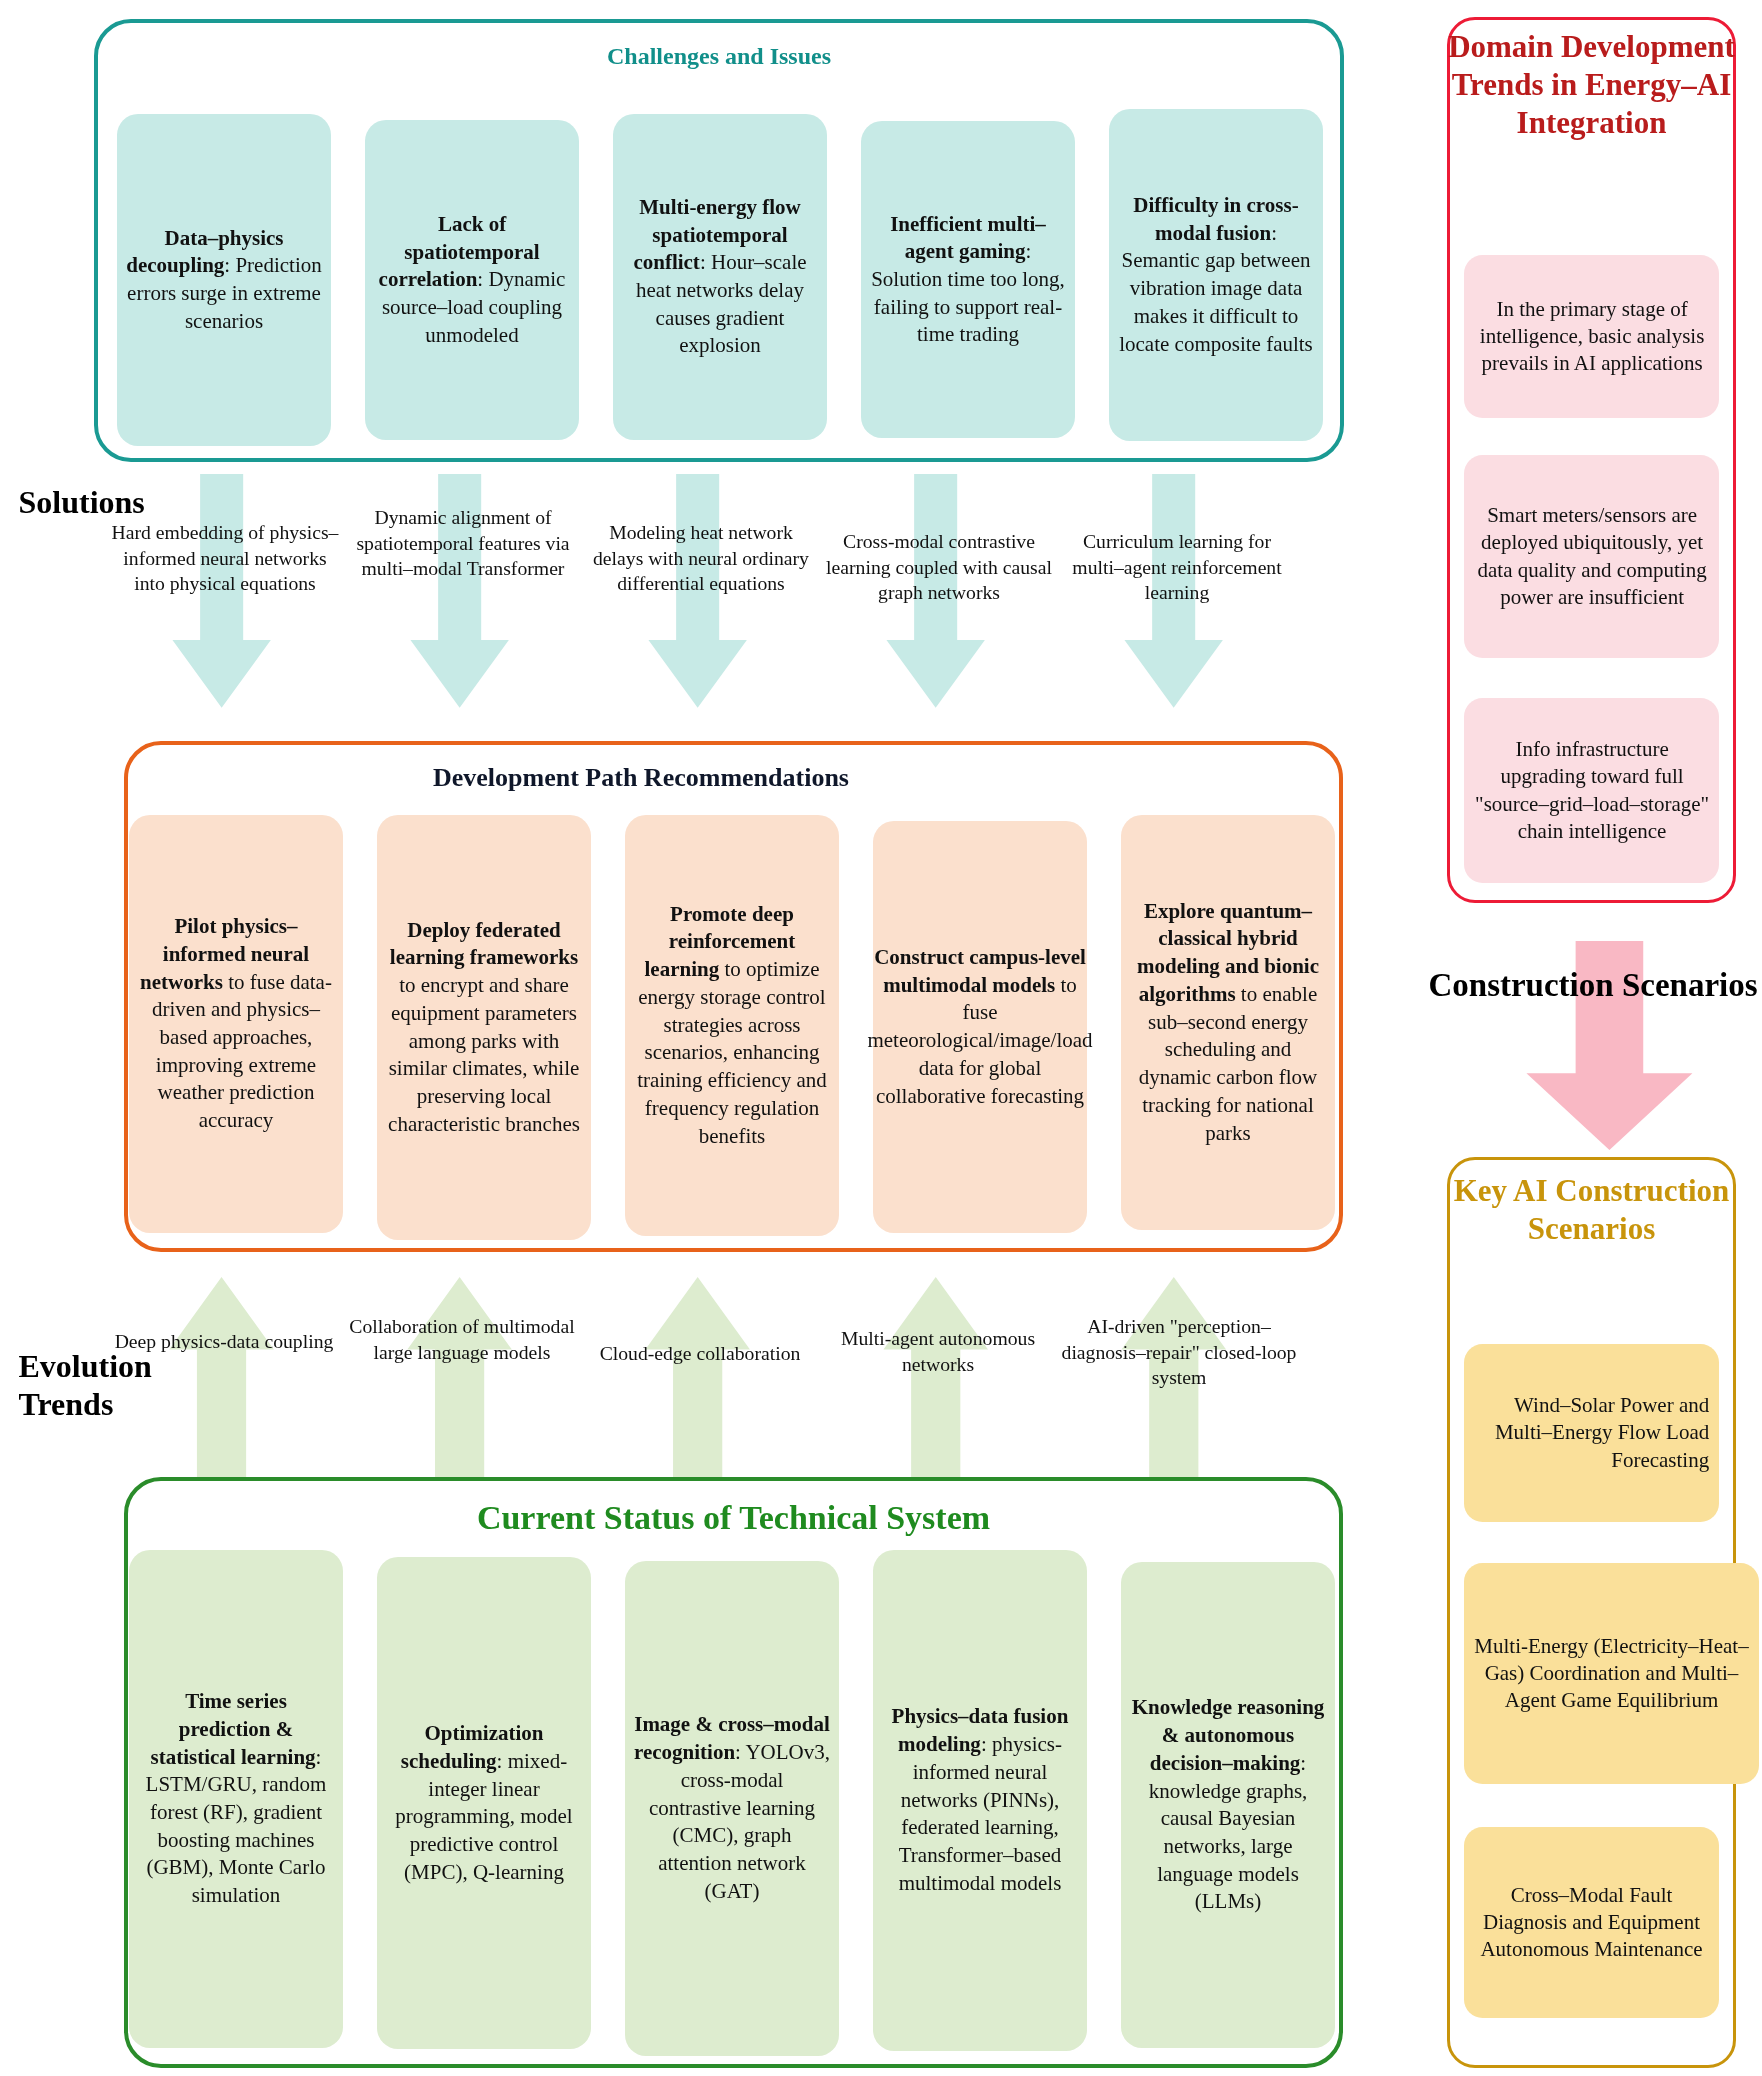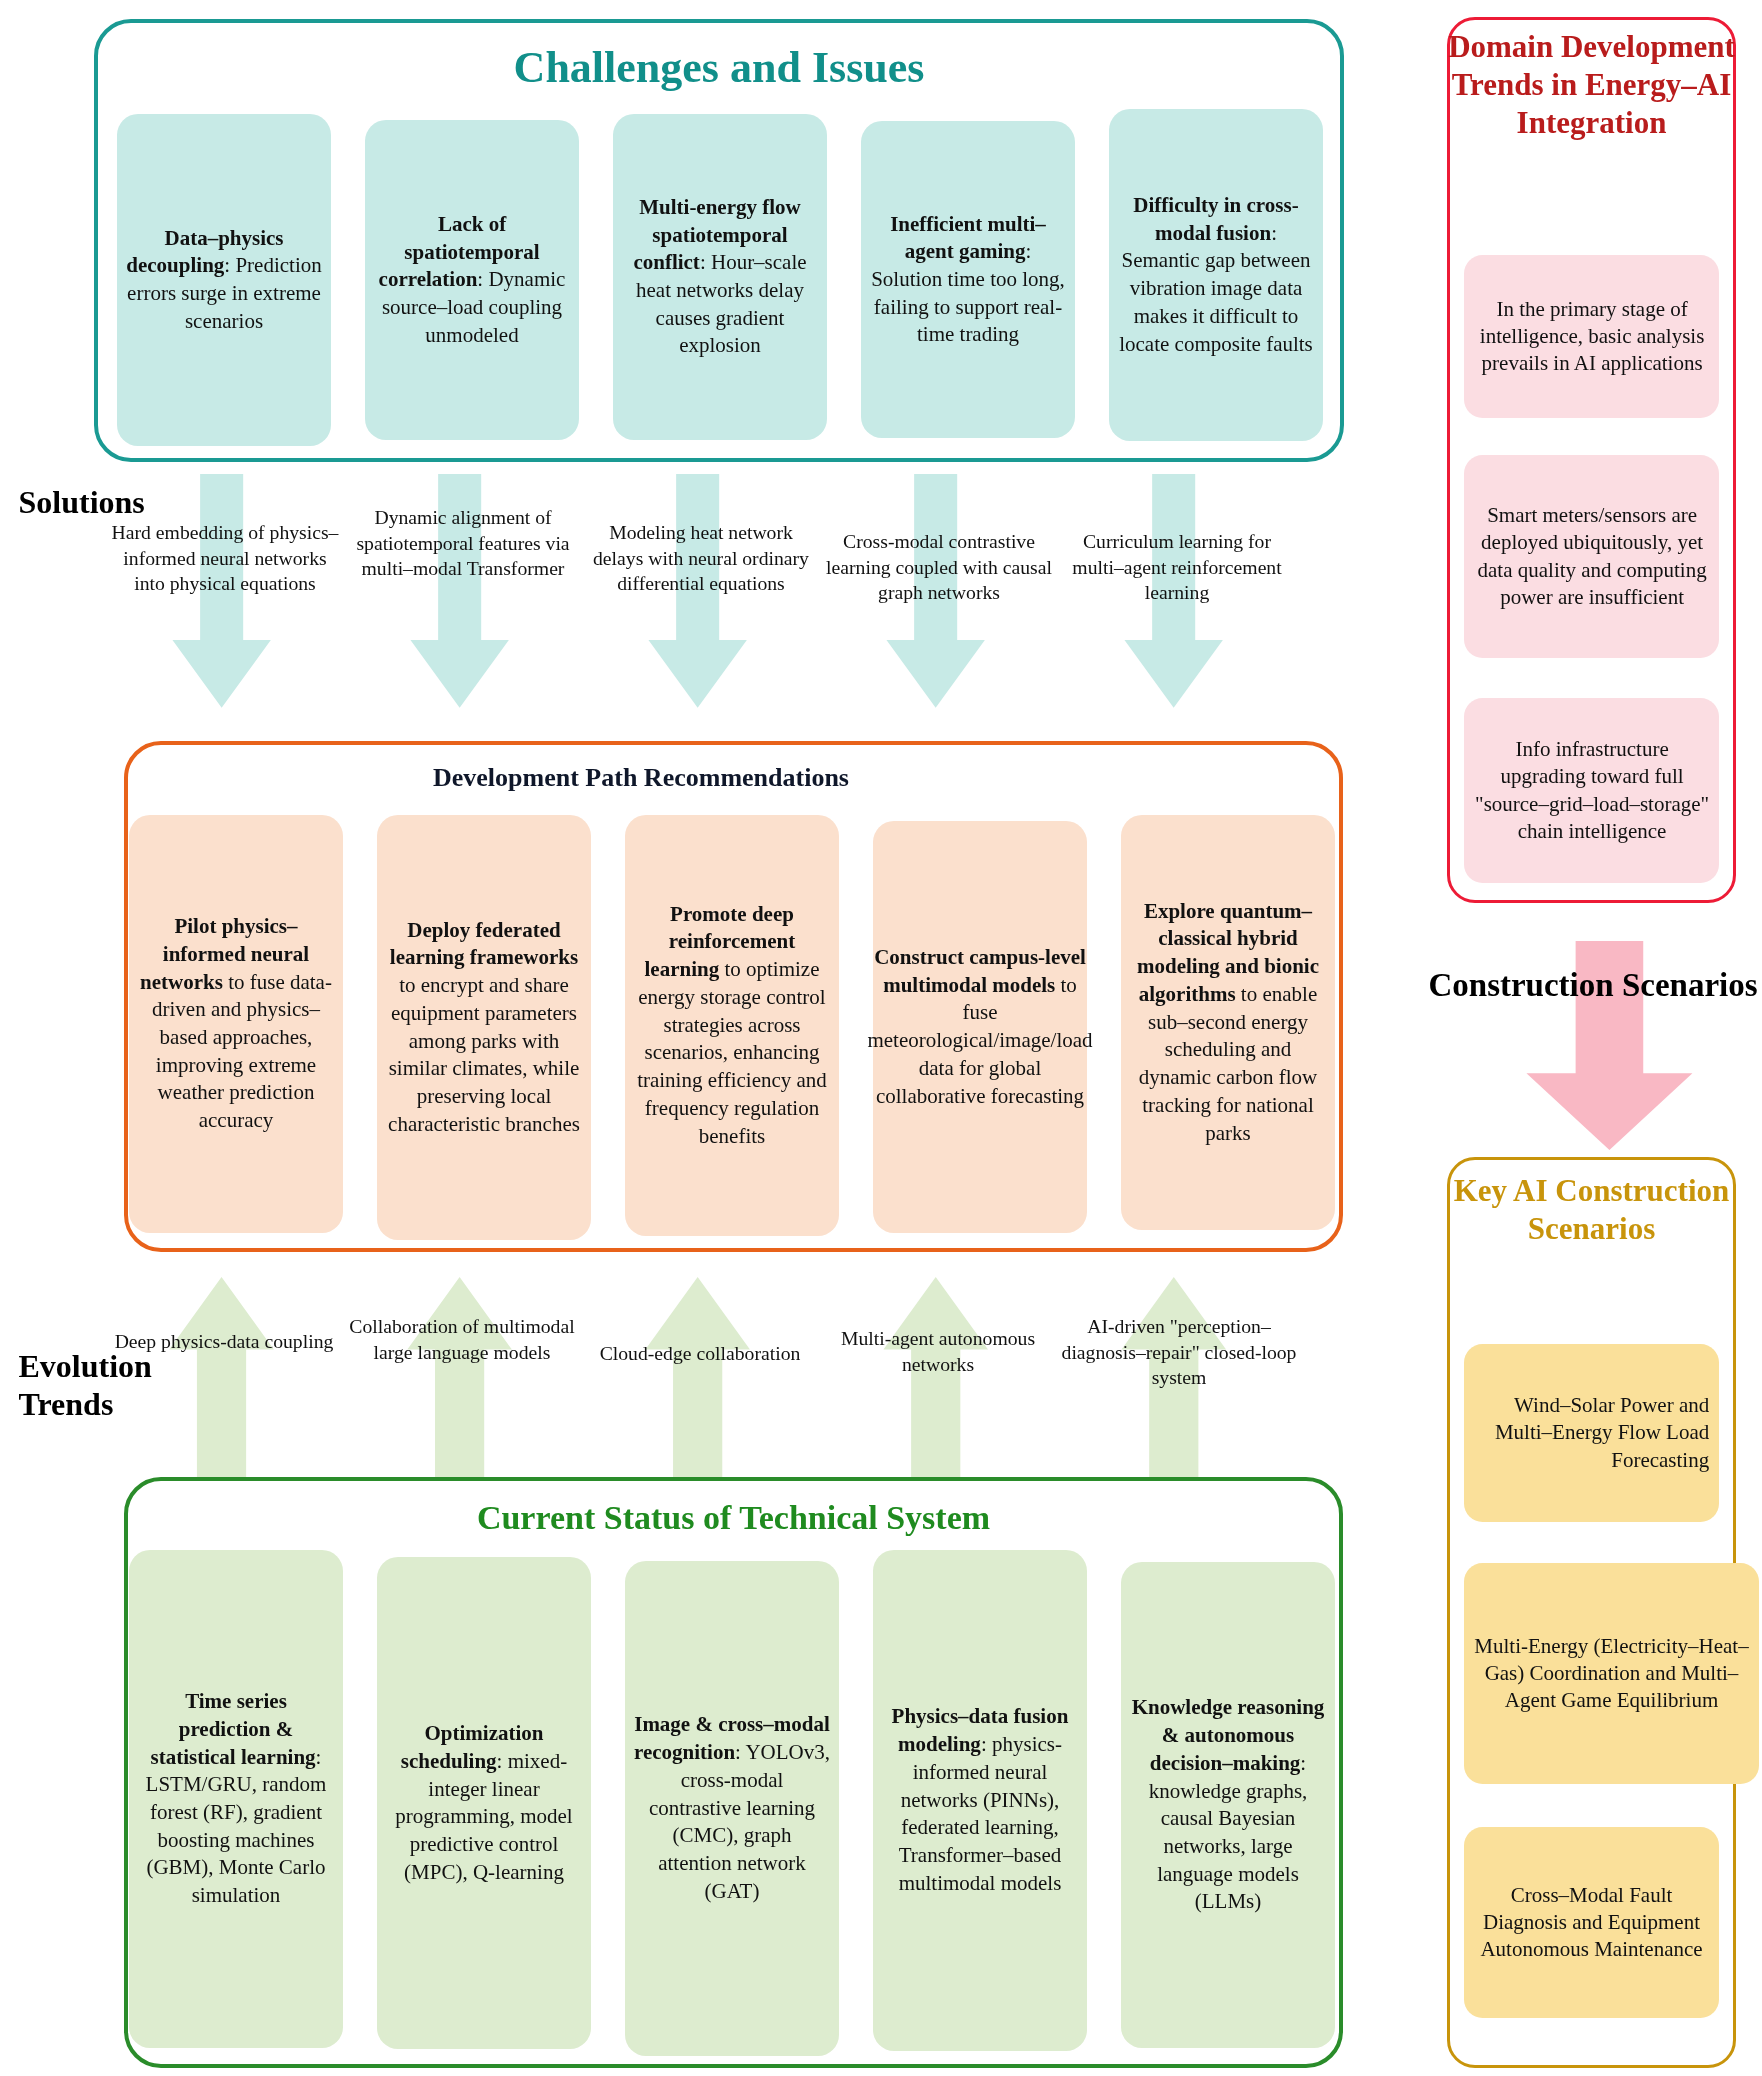--- a/index.html
+++ b/index.html
@@ -13,21 +13,21 @@
   
   .frame{position:absolute;box-sizing:border-box;border-radius:37px;background:#fff;}
   #frame-challenges{left:94px;top:18.5px;width:1250px;height:443px;border:4.3px solid #1a9a93;}
   #frame-devpath  {left:124px;top:741px;width:1219px;height:511px;border:4.3px solid #e8621a;}
   #frame-current  {left:124px;top:1477px;width:1219px;height:591px;border:4.3px solid #2a8c2a;}
   #frame-domain   {left:1447px;top:17px;width:289px;height:886px;border:3.7px solid #ed1b36;border-radius:28px;}
   #frame-keyai    {left:1447px;top:1157px;width:289px;height:911px;border:3.7px solid #c8940b;border-radius:28px;}
 
   
   .sec-title{position:absolute;text-align:center;font-weight:bold;line-height:1.15;}
-  #title-challenges{left:94px;top:43px;width:1250px;font-size:44px;color:#118f8a;}
+  #title-challenges{left:94px;top:43px;width:1250px;font-size:24px;color:#118f8a;}
   #title-devpath  {left:124px;top:763px;width:1034px;font-size:26px;color:#0f172a;}
   #title-current  {left:124px;top:1498px;width:1219px;font-size:34px;color:#1f8b1f;}
   #title-domain   {left:1447px;top:28px;width:289px;font-size:31px;color:#b91c1c;line-height:1.22;}
   #title-keyai    {left:1447px;top:1172px;width:289px;font-size:31px;color:#c8940b;line-height:1.22;}
 
   
   .side-label{position:absolute;font-weight:bold;font-size:32px;line-height:1.2;color:#000;}
   #label-solutions{left:18.5px;top:483px;width:185px;}
   #label-evolution{left:18.5px;top:1347px;width:185px;text-align:left;}
   #label-construction{left:1427px;top:966px;width:332px;text-align:center;font-size:33px;}

